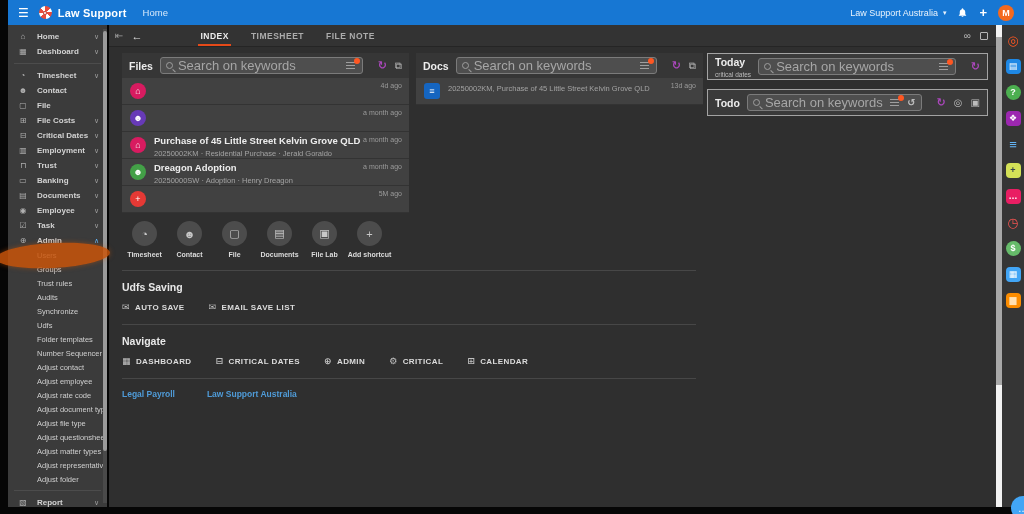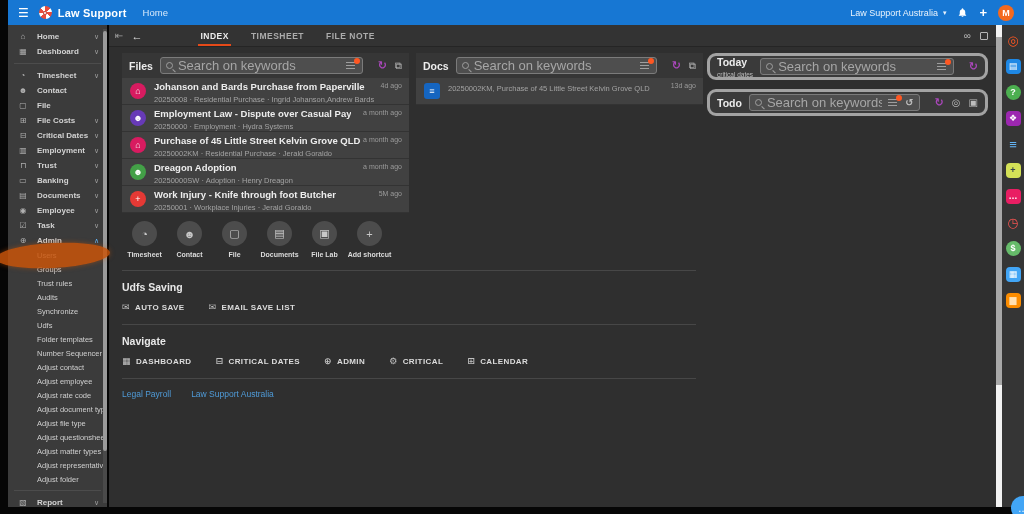--- a/index.html
+++ b/index.html
@@ -66,34 +66,34 @@
   .hist { color:#bdbdbd; font-weight:bold; }
 
   .f-row { position:relative; display:flex; align-items:flex-start; height:27px; padding:4px 8px 0 8px; background:#414141; border-bottom:1px solid #333; }
   .f-av { width:16px; height:16px; border-radius:50%; color:#fff; font-size:9px; line-height:9px; display:flex; align-items:center; justify-content:center; margin-right:8px; margin-top:1px; flex:0 0 auto; }
   .f-av.sq { border-radius:3px; }
   .f-body { min-width:0; }
   .f-title { font-size:9.5px; font-weight:bold; color:#ededed; line-height:10.5px; white-space:nowrap; overflow:hidden; }
   .f-sub { font-size:7.5px; color:#a3a3a3; margin-top:2px; white-space:nowrap; overflow:hidden; }
   .f-time { position:absolute; right:7px; top:4px; font-size:7px; color:#9b9b9b; }
 
-  .panel.boxed { background:#3a3a3a; border:3px solid #a3a3a3; border-radius:9px; }
+  .panel.boxed { background:#3a3a3a; border:1px solid #a3a3a3; border-radius:0; }
 
   
   .sections { position:absolute; left:13px; top:174px; width:574px; }
   .sec-title { font-size:10.5px; font-weight:bold; color:#e8e8e8; margin-bottom:9px; }
   .sec-div { border-top:1px solid #474747; margin:12px 0 10px; }
   .svc-row { display:flex; }
   .svc-item { width:45px; text-align:center; cursor:pointer; }
   .svc-circle { width:25px; height:25px; border-radius:50%; background:#4c4c4c; margin:0 auto; display:flex; align-items:center; justify-content:center; color:#c8c8c8; font-size:11px; }
   .svc-label { font-size:7px; font-weight:bold; color:#dcdcdc; margin-top:5px; white-space:nowrap; }
   .btn-row { display:flex; align-items:center; }
   .txt-btn { display:inline-flex; align-items:center; gap:5px; font-size:8px; font-weight:bold; letter-spacing:.4px; color:#dcdcdc; margin-right:24px; cursor:pointer; }
   .txt-btn .g { font-size:9px; color:#c2c2c2; }
-  .ulink { font-size:8.5px; font-weight:normal; color:#4f9bd8; margin-right:20px; cursor:pointer; }
+  .ulink { font-size:8.5px; font-weight:bold; color:#4f9bd8; margin-right:32px; cursor:pointer; }
 
   
   .vscroll { position:absolute; left:996px; top:25px; width:6px; height:482px; background:#f2f2f2; }
   .vscroll .thumb { position:absolute; left:0; top:12px; width:6px; height:348px; background:#a8a8a8; }
   .rail { position:absolute; left:1002px; top:25px; width:22px; height:482px; background:#353535;
           display:flex; flex-direction:column; align-items:center; gap:11px; padding-top:8px; }
   .rail-ic { width:15px; height:15px; border-radius:4px; display:flex; align-items:center; justify-content:center;
              font-size:9px; font-weight:bold; line-height:1; cursor:pointer; flex:0 0 auto; }
   .rail-ic[data-shape="circle"] { border-radius:50%; }
   .rail-ic[data-shape="plain"] { font-size:13px; }
@@ -329,33 +329,25 @@
                 <span class="badge"></span>
               </span>
           </div>
           <span class="ic refresh">↻</span>
           <span class="ic">⧉</span>
         </div>
         <div>
 
             <div class="f-row">
               <span class="f-av" style="background: rgb(216, 27, 96);">⌂</span>
-              <div class="f-body">
-                <div class="f-title">Johanson and Bards Purchase from Paperville</div>
-                <div class="f-sub">20250008  ·  Residential Purchase   ·  Ingrid Johanson,Andrew Bards</div>
-              </div>
               <span class="f-time">4d ago</span>
             </div>
 
             <div class="f-row">
               <span class="f-av" style="background: rgb(103, 58, 183);">☻</span>
-              <div class="f-body">
-                <div class="f-title">Employment Law - Dispute over Casual Pay</div>
-                <div class="f-sub">20250000  ·  Employment  ·  Hydra Systems</div>
-              </div>
               <span class="f-time">a month ago</span>
             </div>
 
             <div class="f-row">
               <span class="f-av" style="background: rgb(216, 27, 96);">⌂</span>
               <div class="f-body">
                 <div class="f-title">Purchase of 45 Little Street Kelvin Grove QLD</div>
                 <div class="f-sub">20250002KM  ·  Residential Purchase  ·  Jerald Goraldo</div>
               </div>
               <span class="f-time">a month ago</span>
@@ -365,24 +357,20 @@
               <span class="f-av" style="background: rgb(67, 160, 71);">☻</span>
               <div class="f-body">
                 <div class="f-title">Dreagon Adoption</div>
                 <div class="f-sub">20250000SW  ·  Adoption  ·  Henry Dreagon</div>
               </div>
               <span class="f-time">a month ago</span>
             </div>
 
             <div class="f-row">
               <span class="f-av" style="background: rgb(229, 57, 53);">+</span>
-              <div class="f-body">
-                <div class="f-title">Work Injury - Knife through foot Butcher</div>
-                <div class="f-sub">20250001  ·  Workplace Injuries  ·  Jerald Goraldo</div>
-              </div>
               <span class="f-time">5M ago</span>
             </div>
           </div>
       </section>
 
       <section class="panel" style="left:307px;top:6px;width:287px;">
         <div class="panel-head">
           <span class="p-title">Docs</span>
           <div class="searchbox">
             <span class="mag"></span>

